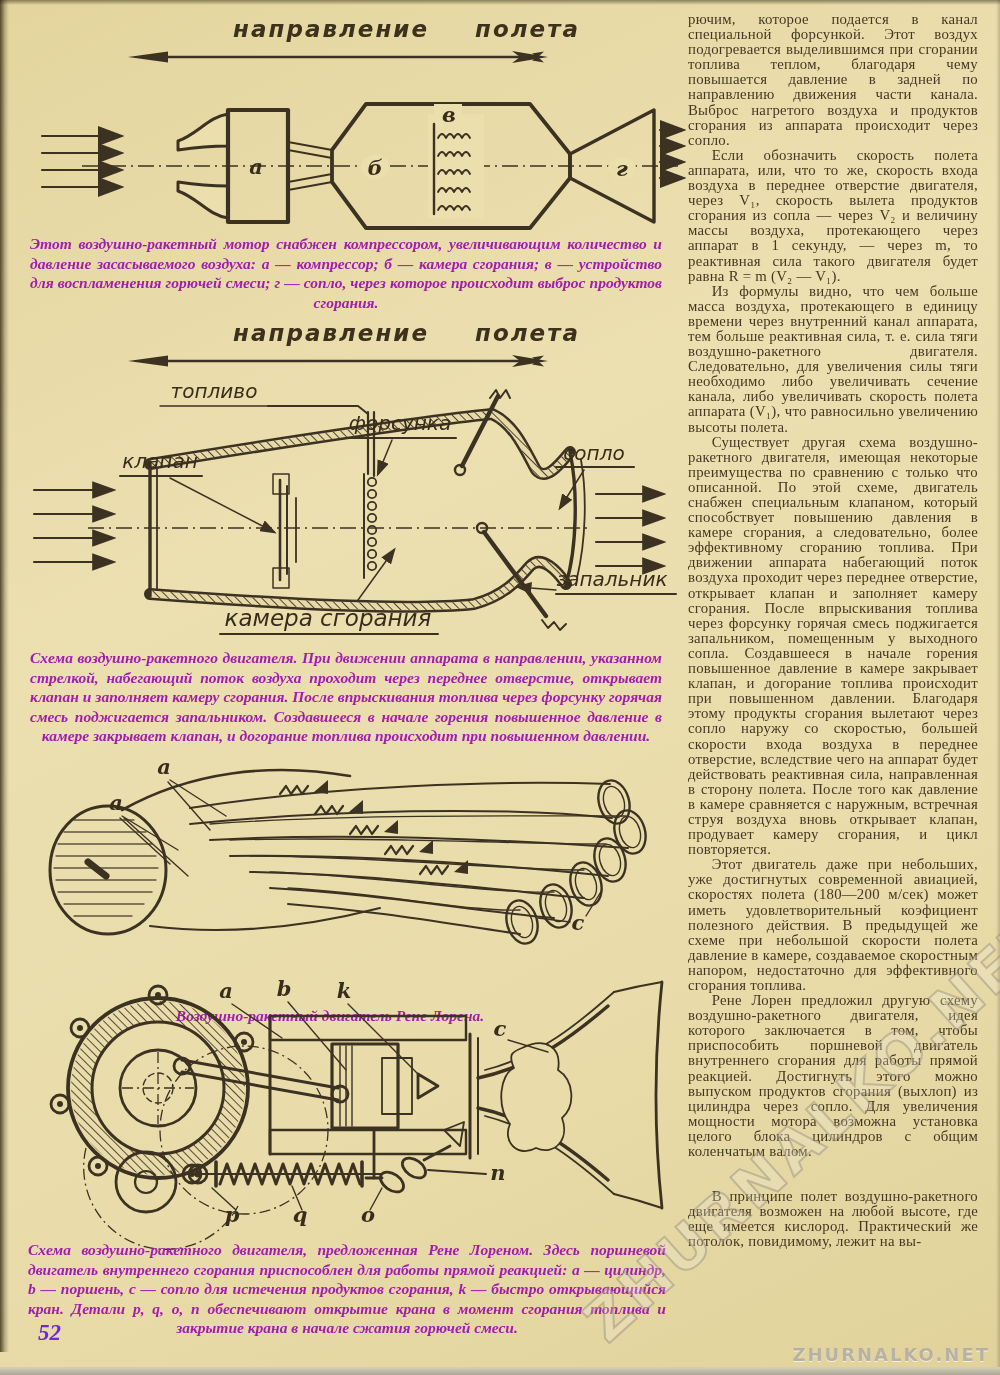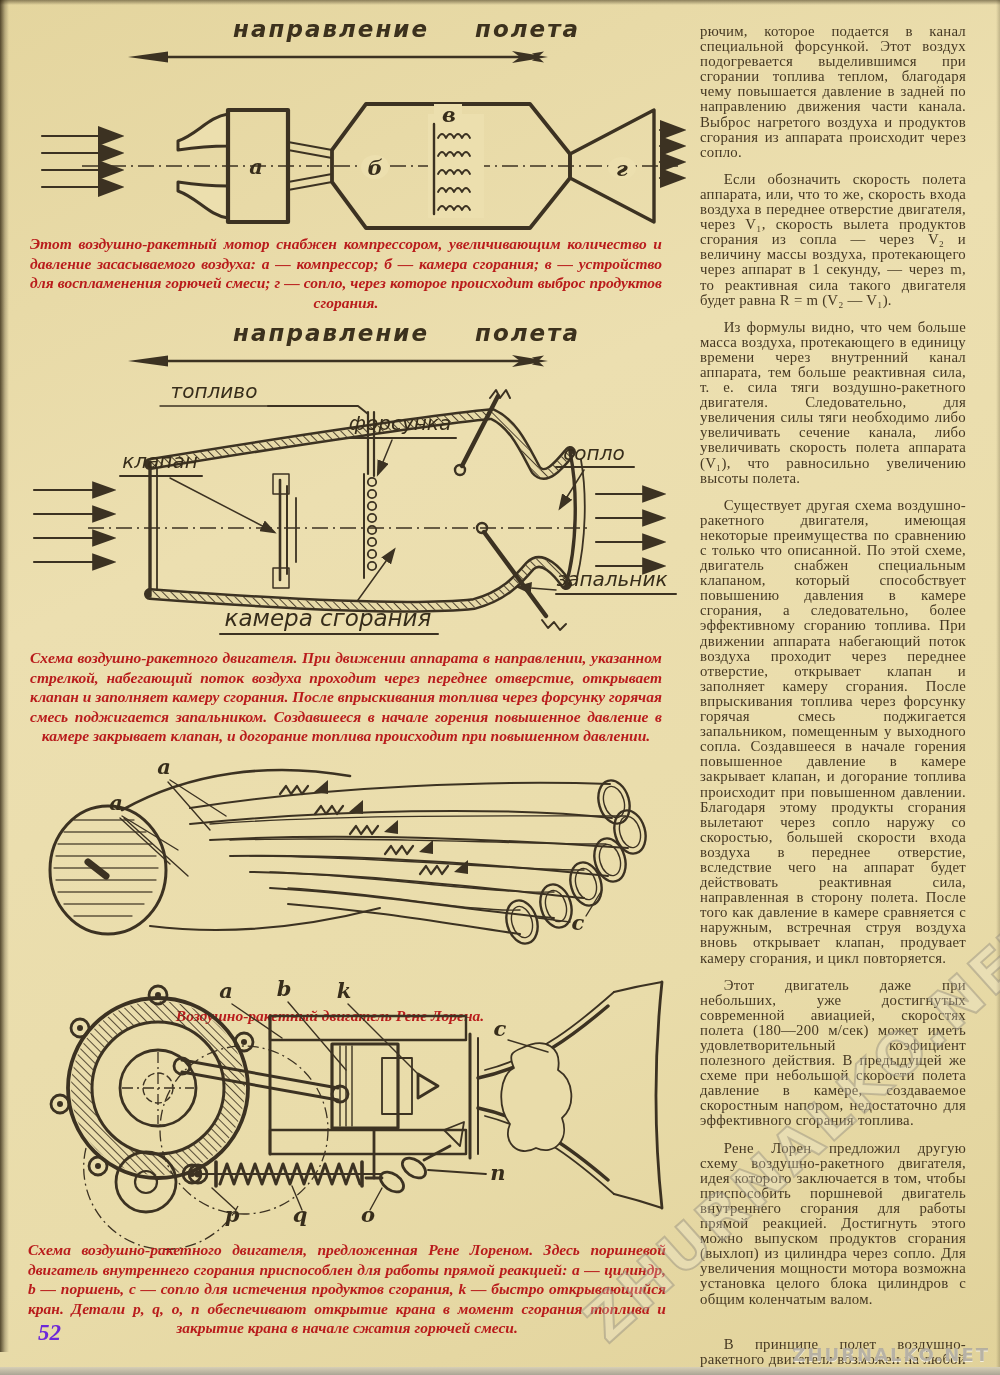--- a/index.html
+++ b/index.html
@@ -21,30 +21,30 @@
   
   .flight-heading{
     position:absolute;width:520px;text-align:right;
     font-family:"DejaVu Sans",sans-serif;font-style:italic;font-weight:bold;
     font-size:23px;letter-spacing:2px;word-spacing:36px;color:#3c311d;
   }
   .arrow-rule{position:absolute;}
   
   .caption{
     position:absolute;font-style:italic;font-weight:bold;font-size:15.5px;
-    line-height:19.5px;text-align:justify;text-align-last:center;color:#b91c1c;
+    line-height:19.5px;text-align:justify;text-align-last:center;color:#a21caf;
   }
   .caption.single{text-align:center;}
   
   .rightcol{
     position:absolute;left:688px;top:12px;width:290px;
     font-size:14.8px;line-height:15.1px;letter-spacing:.25px;
     text-align:justify;color:#453823;
   }
-  .rightcol p{text-indent:1.6em;margin:12px;}
+  .rightcol p{text-indent:1.6em;margin:0;}
   .rightcol p.noindent{text-indent:0;}
   .rightcol p.gap{margin-top:30px;}
   .pagenum{position:absolute;left:38px;top:1320px;font-size:23px;font-weight:bold;
     font-style:italic;color:#6d28d9;text-align:center;}
   
   .wm-diag{
     position:absolute;left:594px;top:1296px;white-space:nowrap;z-index:40;
     transform:rotate(-42deg);transform-origin:0 50%;
     font-family:"DejaVu Sans",sans-serif;font-weight:bold;font-size:58px;letter-spacing:4px;
     color:rgba(240,235,221,.26);-webkit-text-stroke:2px rgba(145,138,122,.45);

